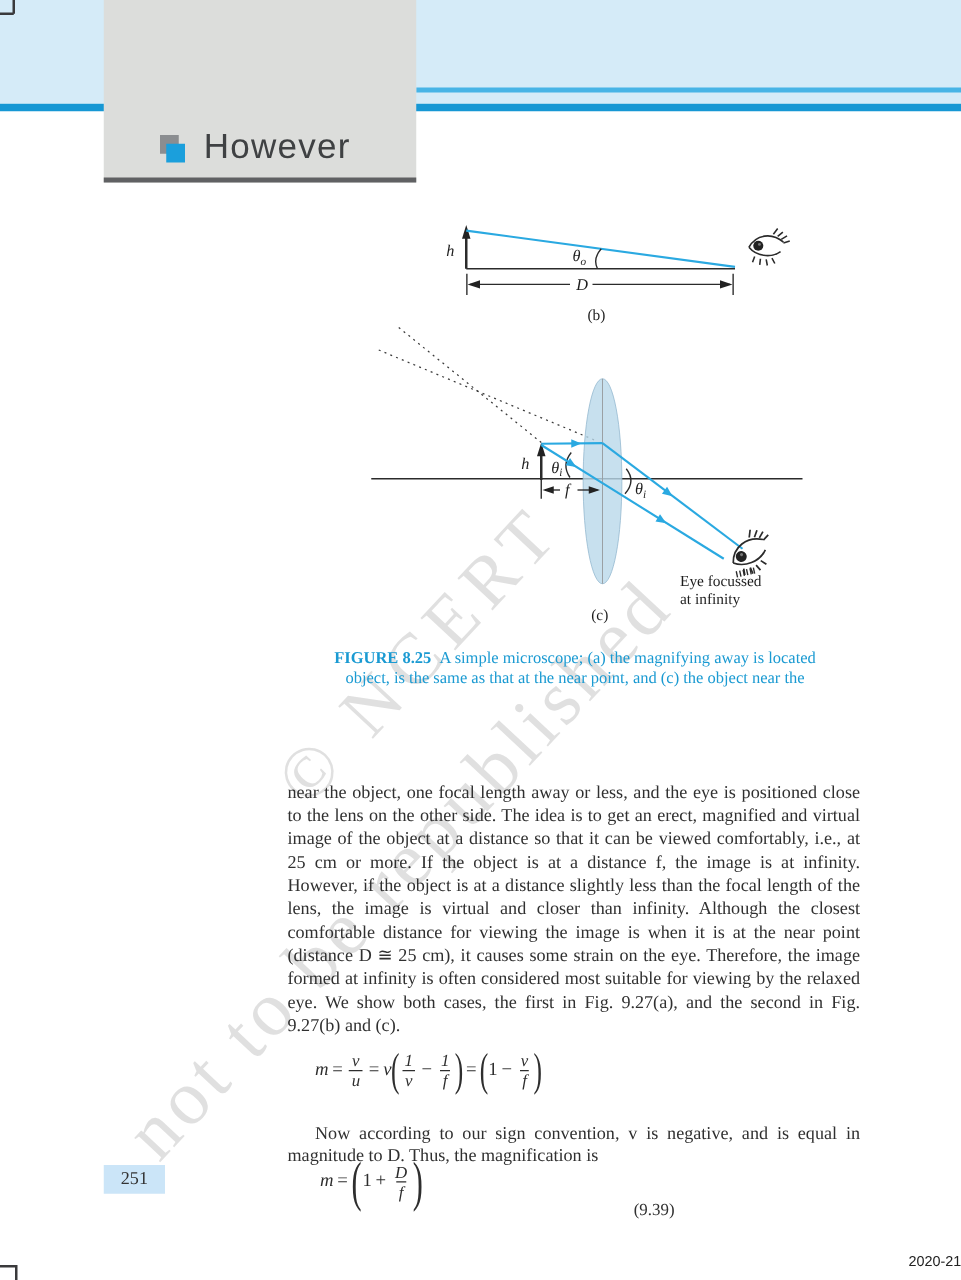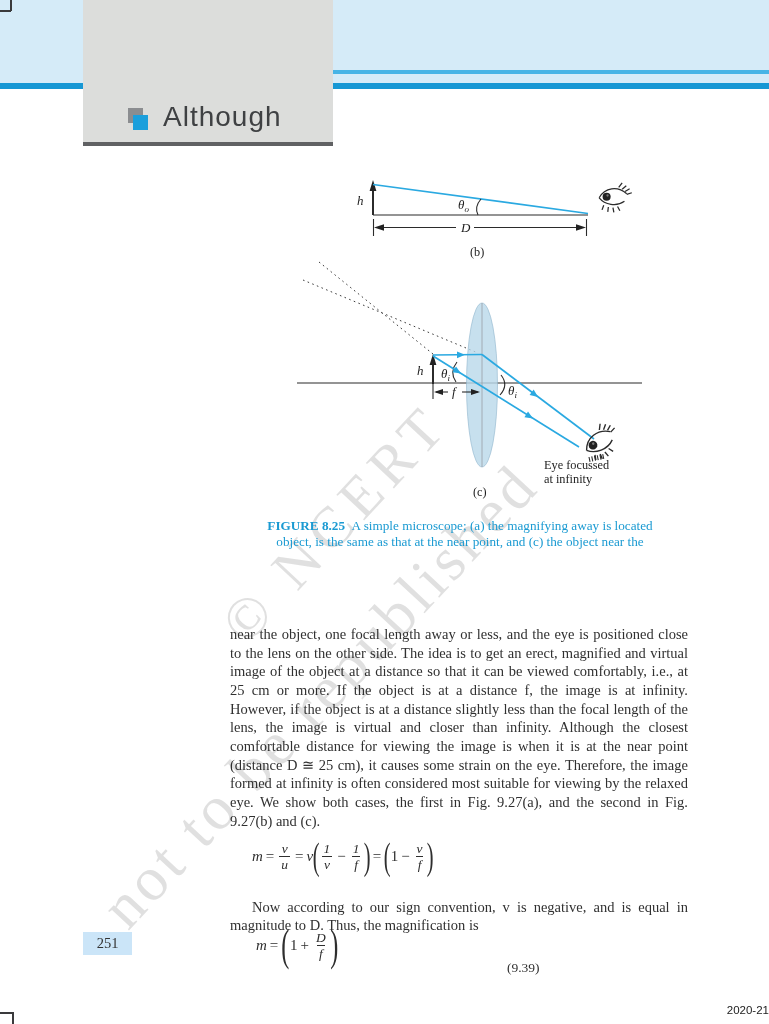--- a/index.html
+++ b/index.html
@@ -77,21 +77,21 @@
 <body>
 
 <div id="page">
 
   <div class="band"></div>
   <div class="stripe-mid"></div>
   <div class="stripe-dark"></div>
   <div class="phys-box"></div>
   <div class="icon-sq sq-gray"></div>
   <div class="icon-sq sq-blue"></div>
-  <div class="phys-title">Although</div>
+  <div class="phys-title">However</div>
 
   <div class="mark" style="left:0;top:10px;width:11px;height:1.5px"></div>
   <div class="mark" style="left:10px;top:0;width:1.5px;height:11px"></div>
   <div class="mark" style="left:0;top:1012px;width:13px;height:1.5px"></div>
   <div class="mark" style="left:12px;top:1012px;width:1.5px;height:12px"></div>
 
   <div class="wm wm1">© NCERT</div>
   <div class="wm wm2">not to be republished</div>
 
   <svg class="diag" style="left:340px;top:172px" width="330" height="100" viewBox="0 0 330 100">

